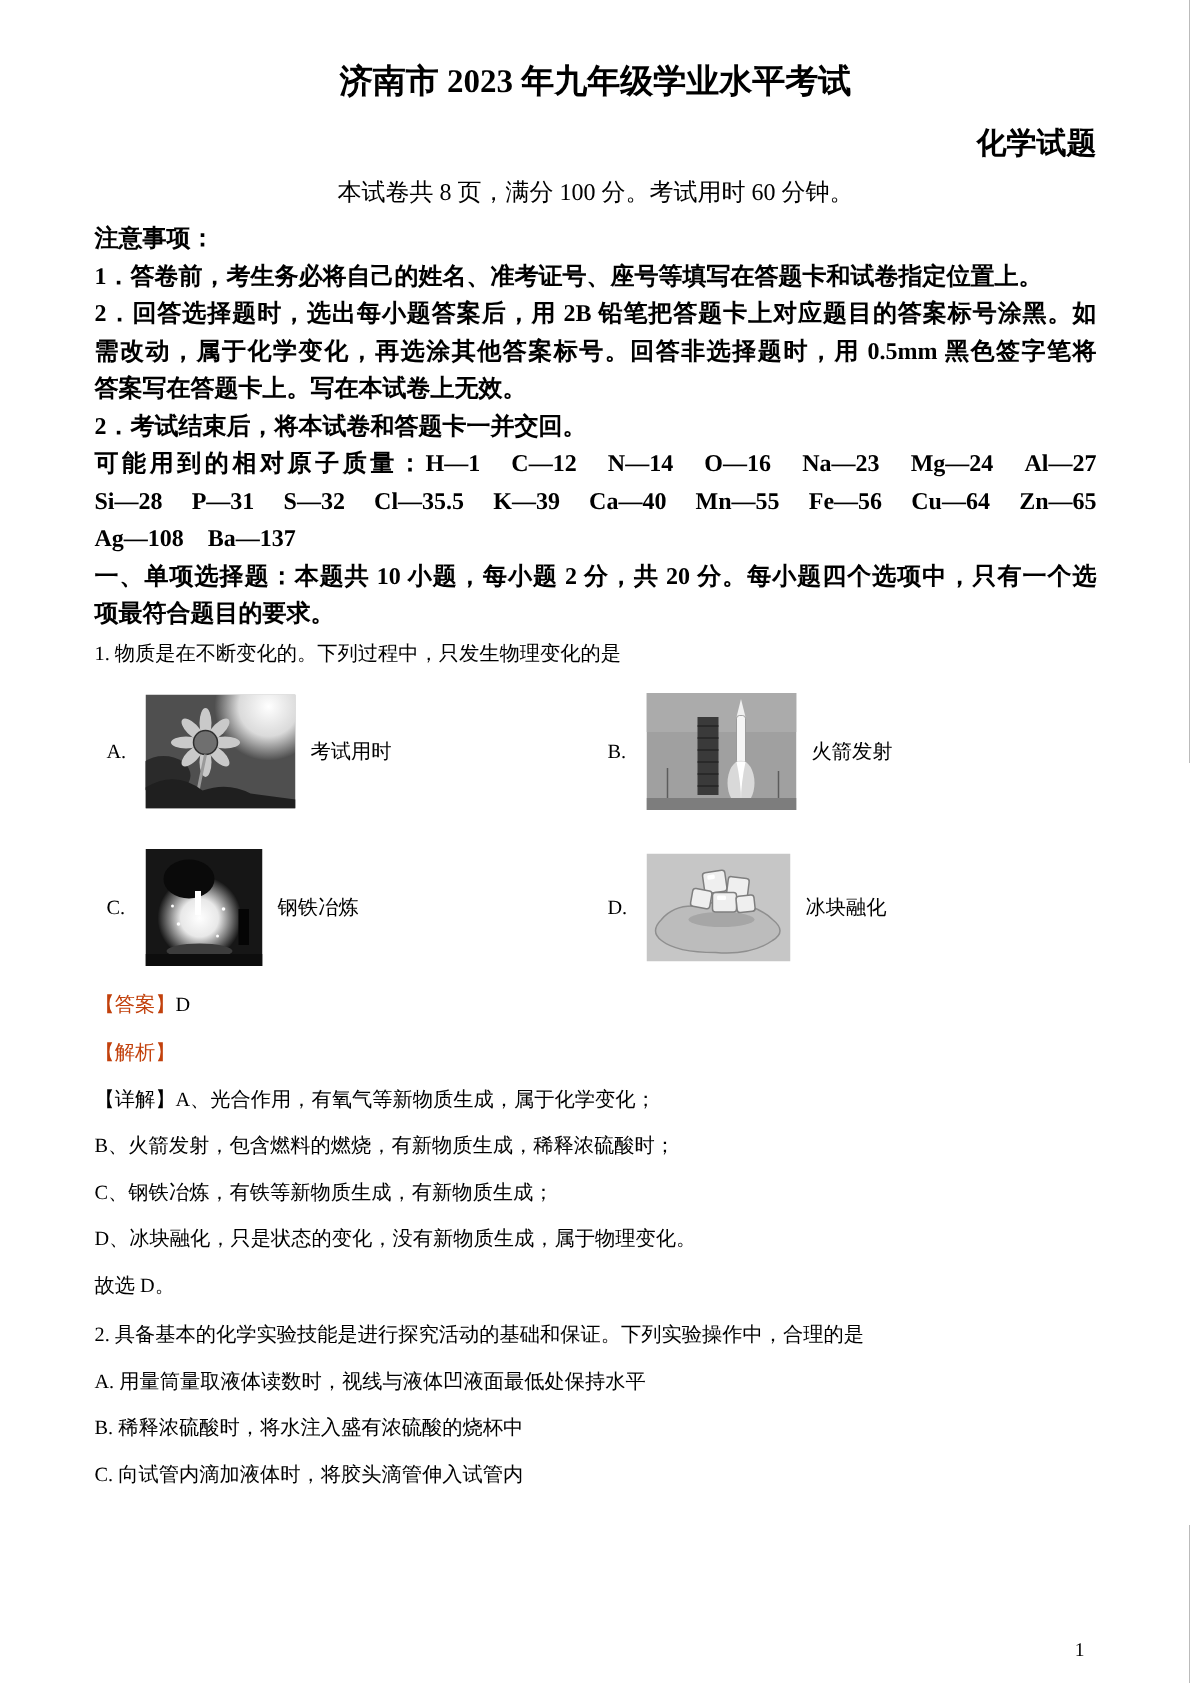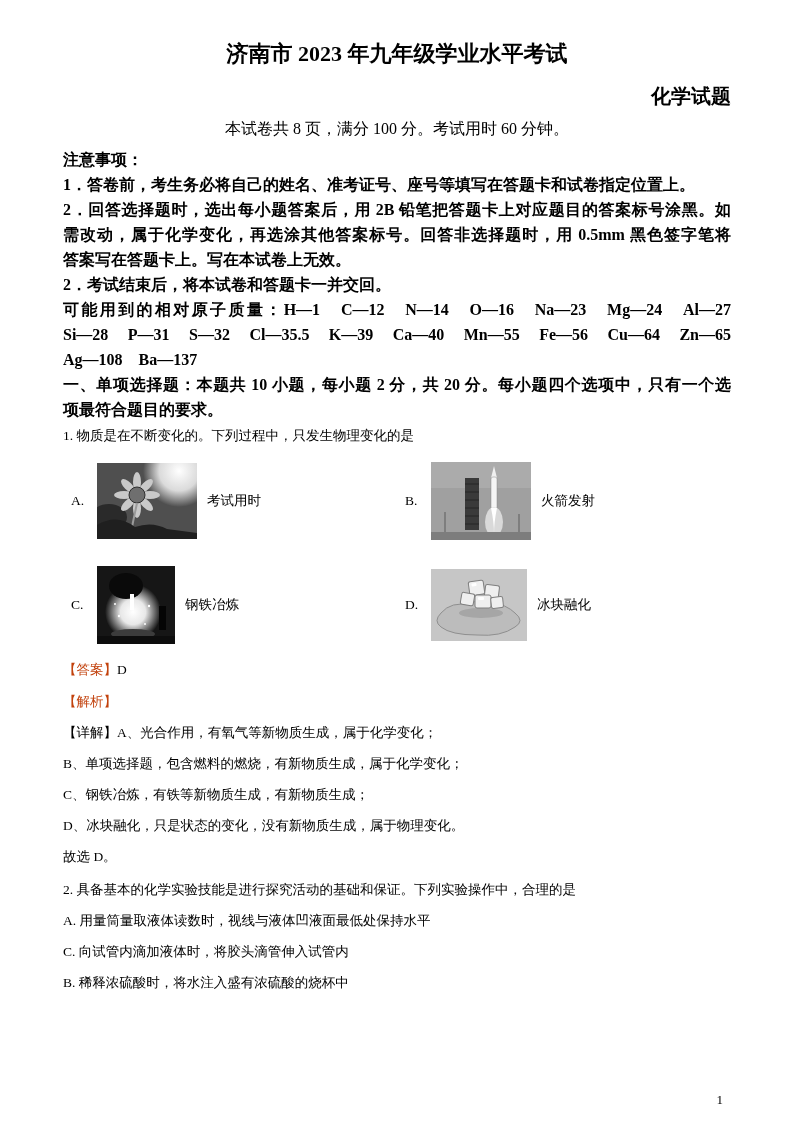--- a/index.html
+++ b/index.html
@@ -164,24 +164,24 @@
         </g>
       </svg>
       <span class="opt-caption">冰块融化</span>
     </div>
   </div>
 
   <p class="t13 ans"><span class="blue">【答案】</span><span>D</span></p>
   <p class="t13 ans2"><span class="blue">【解析】</span></p>
 
   <p class="t13 det">【详解】A、光合作用，有氧气等新物质生成，属于化学变化；</p>
-  <p class="t13 det">B、单项选择题，包含燃料的燃烧，有新物质生成，属于化学变化；</p>
+  <p class="t13 det">B、火箭发射，包含燃料的燃烧，有新物质生成，稀释浓硫酸时；</p>
   <p class="t13 det">C、钢铁冶炼，有铁等新物质生成，有新物质生成；</p>
   <p class="t13 det">D、冰块融化，只是状态的变化，没有新物质生成，属于物理变化。</p>
   <p class="t13 det">故选 D。</p>
 
   <p class="t13 stem2">2. 具备基本的化学实验技能是进行探究活动的基础和保证。下列实验操作中，合理的是</p>
   <p class="t13 optline">A. 用量筒量取液体读数时，视线与液体凹液面最低处保持水平</p>
+  <p class="t13 optline">B. 稀释浓硫酸时，将水注入盛有浓硫酸的烧杯中</p>
   <p class="t13 optline">C. 向试管内滴加液体时，将胶头滴管伸入试管内</p>
-  <p class="t13 optline">B. 稀释浓硫酸时，将水注入盛有浓硫酸的烧杯中</p>
 
   <div class="pagenum">1</div>
 </div>
 
 </body></html>

